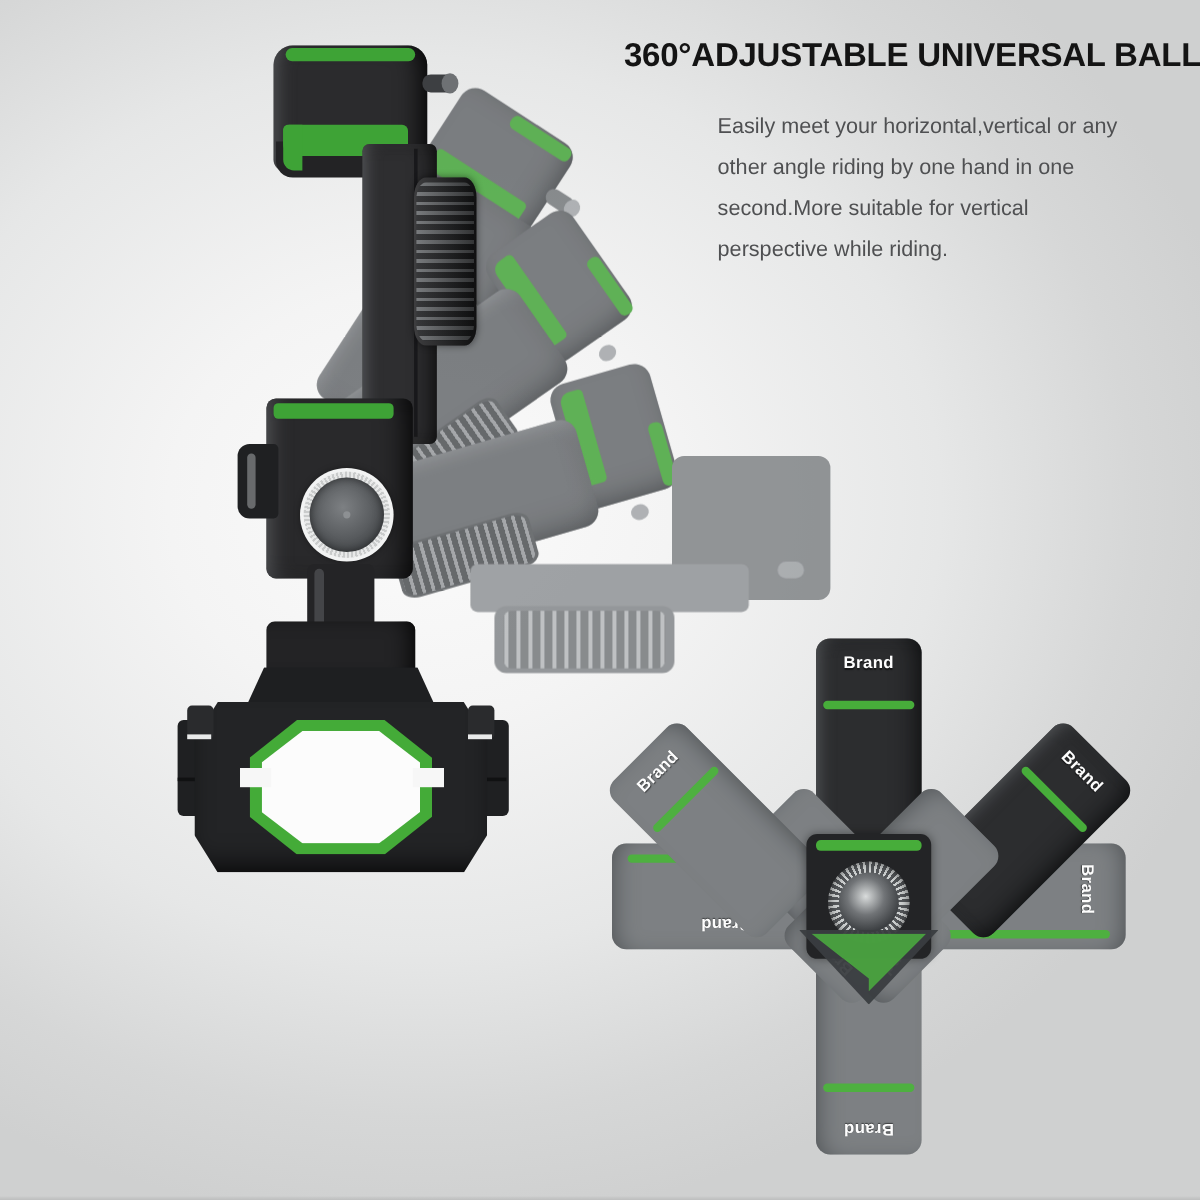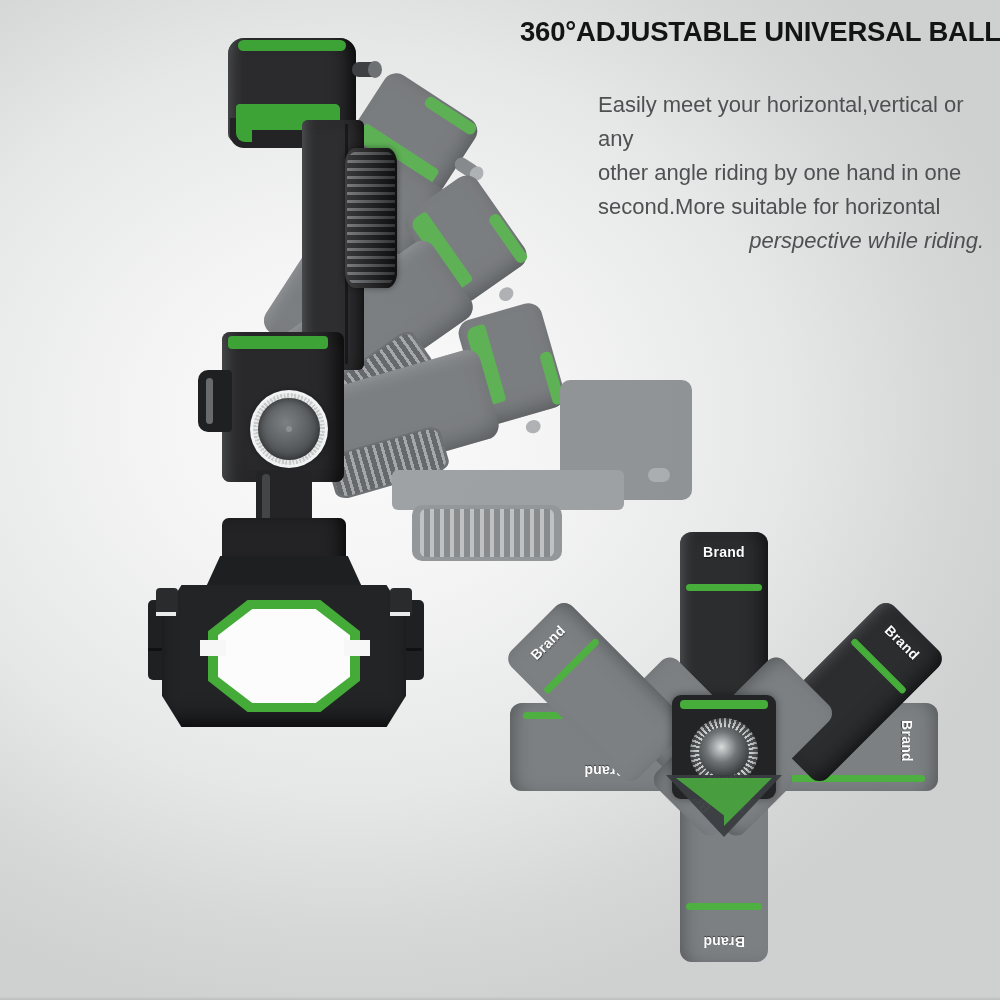--- a/index.html
+++ b/index.html
@@ -14,30 +14,30 @@
       radial-gradient(ellipse 70% 60% at 35% 42%, #fbfbfb 0%, #f4f4f4 30%, #e6e7e7 62%, #d6d7d7 85%, #cfd0d0 100%);
     overflow:hidden;
   }
   #stage:after{
     content:"";position:absolute;left:0;right:0;bottom:0;height:3px;
     background:linear-gradient(to bottom,#c9cacaa0,#bdbebe);
   }
 
   
   .title{
-    position:absolute;left:520px;top:16px;width:470px;
+    position:absolute;left:520px;top:30px;width:470px;
     font-size:27.5px;font-weight:bold;color:#141414;
     letter-spacing:-0.2px;text-align:left;white-space:nowrap;
   }
   .body-copy{
     position:absolute;left:598px;top:88px;width:400px;
-    font-size:22px;color:#4f5052;line-height:34px;
+    font-size:18px;color:#4f5052;line-height:34px;
   }
   .body-copy .l1,.body-copy .l2,.body-copy .l3{display:block;text-align:left;}
-  .body-copy .l4{display:block;text-align:right;padding-right:14px;font-style:italic;}
+  .body-copy .l4{display:block;text-align:left;padding-right:14px;}
 
   
   .blk{position:absolute;}
 
   
   #mainUnit{position:absolute;left:0;top:0;width:520px;height:780px;}
 
   
   .top-arm-h{
     left:228px;top:38px;width:128px;height:105px;background:#2b2b2d;
@@ -208,21 +208,21 @@
 </style>
 </head>
 <body>
 
 <div id="stage">
 
   <div class="title">360°ADJUSTABLE UNIVERSAL BALL</div>
   <div class="body-copy">
     <span class="l1">Easily meet your horizontal,vertical or any</span>
     <span class="l2">other angle riding by one hand in one</span>
-    <span class="l3">second.More suitable for horizontal</span>
+    <span class="l3">second.More suitable for vertical</span>
     <span class="l4">perspective while riding.</span>
   </div>
 
   <div class="ghost">
 
     <div style="position:absolute;left:392px;top:68px;transform:rotate(33deg);transform-origin:50% 100%;">
       <div class="g-head" style="left:0;top:0;"></div>
       <div class="g-grn" style="left:46px;top:2px;width:58px;height:12px;"></div>
       <div class="g-grn" style="left:8px;top:60px;width:88px;height:20px;border-radius:4px 4px 3px 9px;"></div>
       <div class="g-arm" style="left:28px;top:74px;height:214px;"></div>

